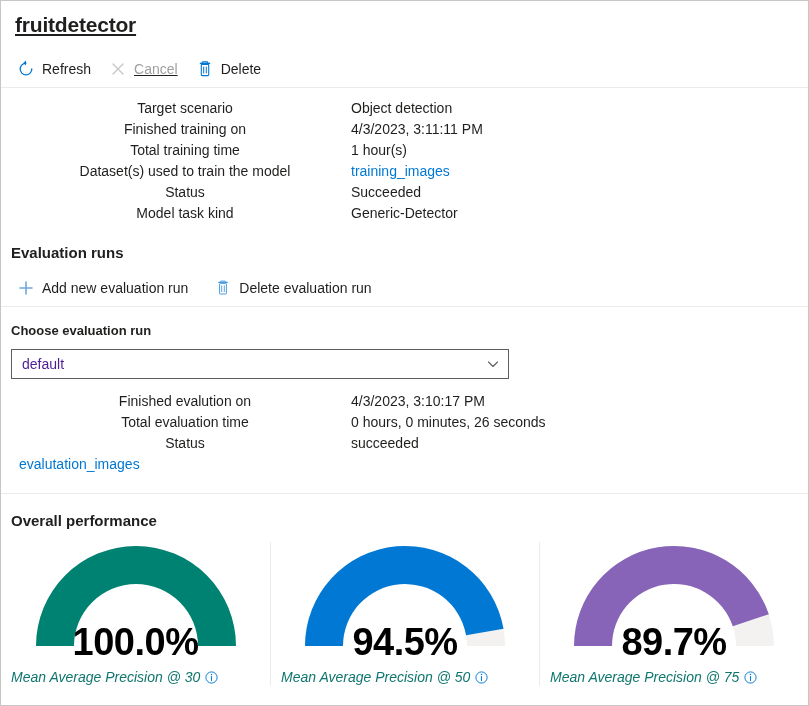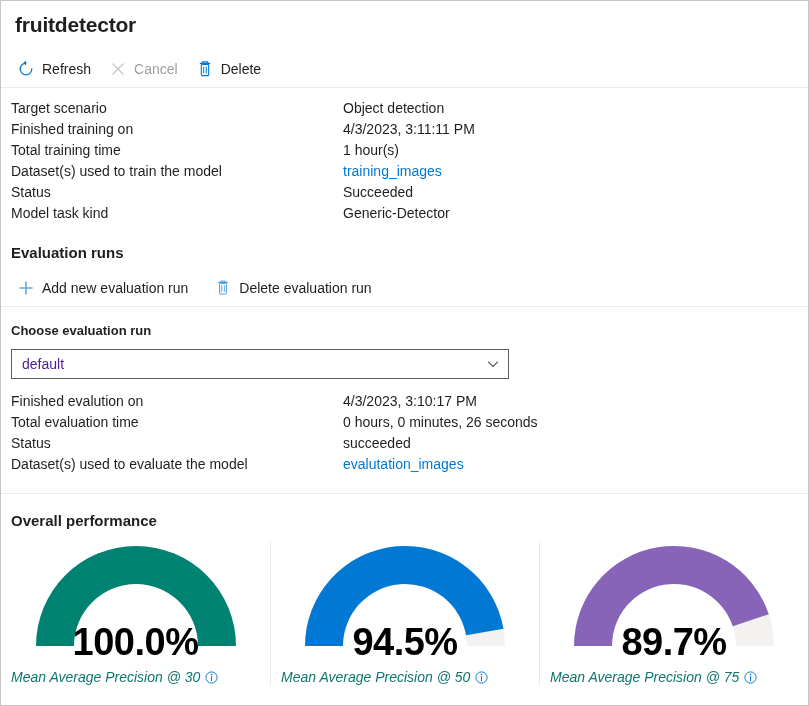--- a/index.html
+++ b/index.html
@@ -18,20 +18,21 @@
     height: 706px;
     box-sizing: border-box;
     background: #ffffff;
     border: 1px solid #c8c6c4;
     overflow: hidden;
   }
 
   
   .title-bar {
     padding: 10px 14px 0 14px;
+    text-decoration: underline;
   }
   .page-title {
     font-size: 21px;
     font-weight: bold;
     line-height: 28px;
     color: #201f1e;
     letter-spacing: -0.2px;
   }
 
   
@@ -45,21 +46,21 @@
   .cmd {
     display: flex;
     align-items: center;
     gap: 7px;
     padding: 4px 8px 4px 4px;
     margin-right: 6px;
     cursor: pointer;
     border-radius: 2px;
     user-select: none;
   }
-  .cmd.disabled { cursor: default; }
+  .cmd.disabled { cursor: default; text-decoration: underline; }
   .cmd-label {
     font-size: 14px;
     line-height: 18px;
     color: #201f1e;
     white-space: nowrap;
   }
   .cmd.disabled .cmd-label { color: #a19f9d; }
   .cmd-icon {
     width: 18px;
     height: 18px;
@@ -77,21 +78,22 @@
   }
 
   
   .props {
     padding: 10px 0 4px 0;
   }
   .prop-row {
     display: flex;
     align-items: baseline;
     line-height: 21px;
-    padding: 0 10px;
+    padding: 0 18px;
+    text-align: center;
   }
   .prop-key {
     font-size: 14px;
     color: #201f1e;
     flex: 0 0 auto;
   }
   .prop-val {
     font-size: 14px;
     color: #201f1e;
     white-space: nowrap;
@@ -345,21 +347,20 @@
       <div class="prop-key">Total evaluation time</div>
       <div class="prop-val">0 hours, 0 minutes, 26 seconds</div>
     </div>
 
     <div class="prop-row">
       <div class="prop-key">Status</div>
       <div class="prop-val">succeeded</div>
     </div>
 
     <div class="prop-row">
-      <div class="prop-key">Dataset(s) used to evaluate the model</div>
       <div class="prop-val link">evalutation_images</div>
     </div>
   </div>
 
   <div class="divider" style="margin-top:14px;"></div>
 
   <div class="perf-head">Overall performance</div>
 
   <div class="gauge-row">
 

